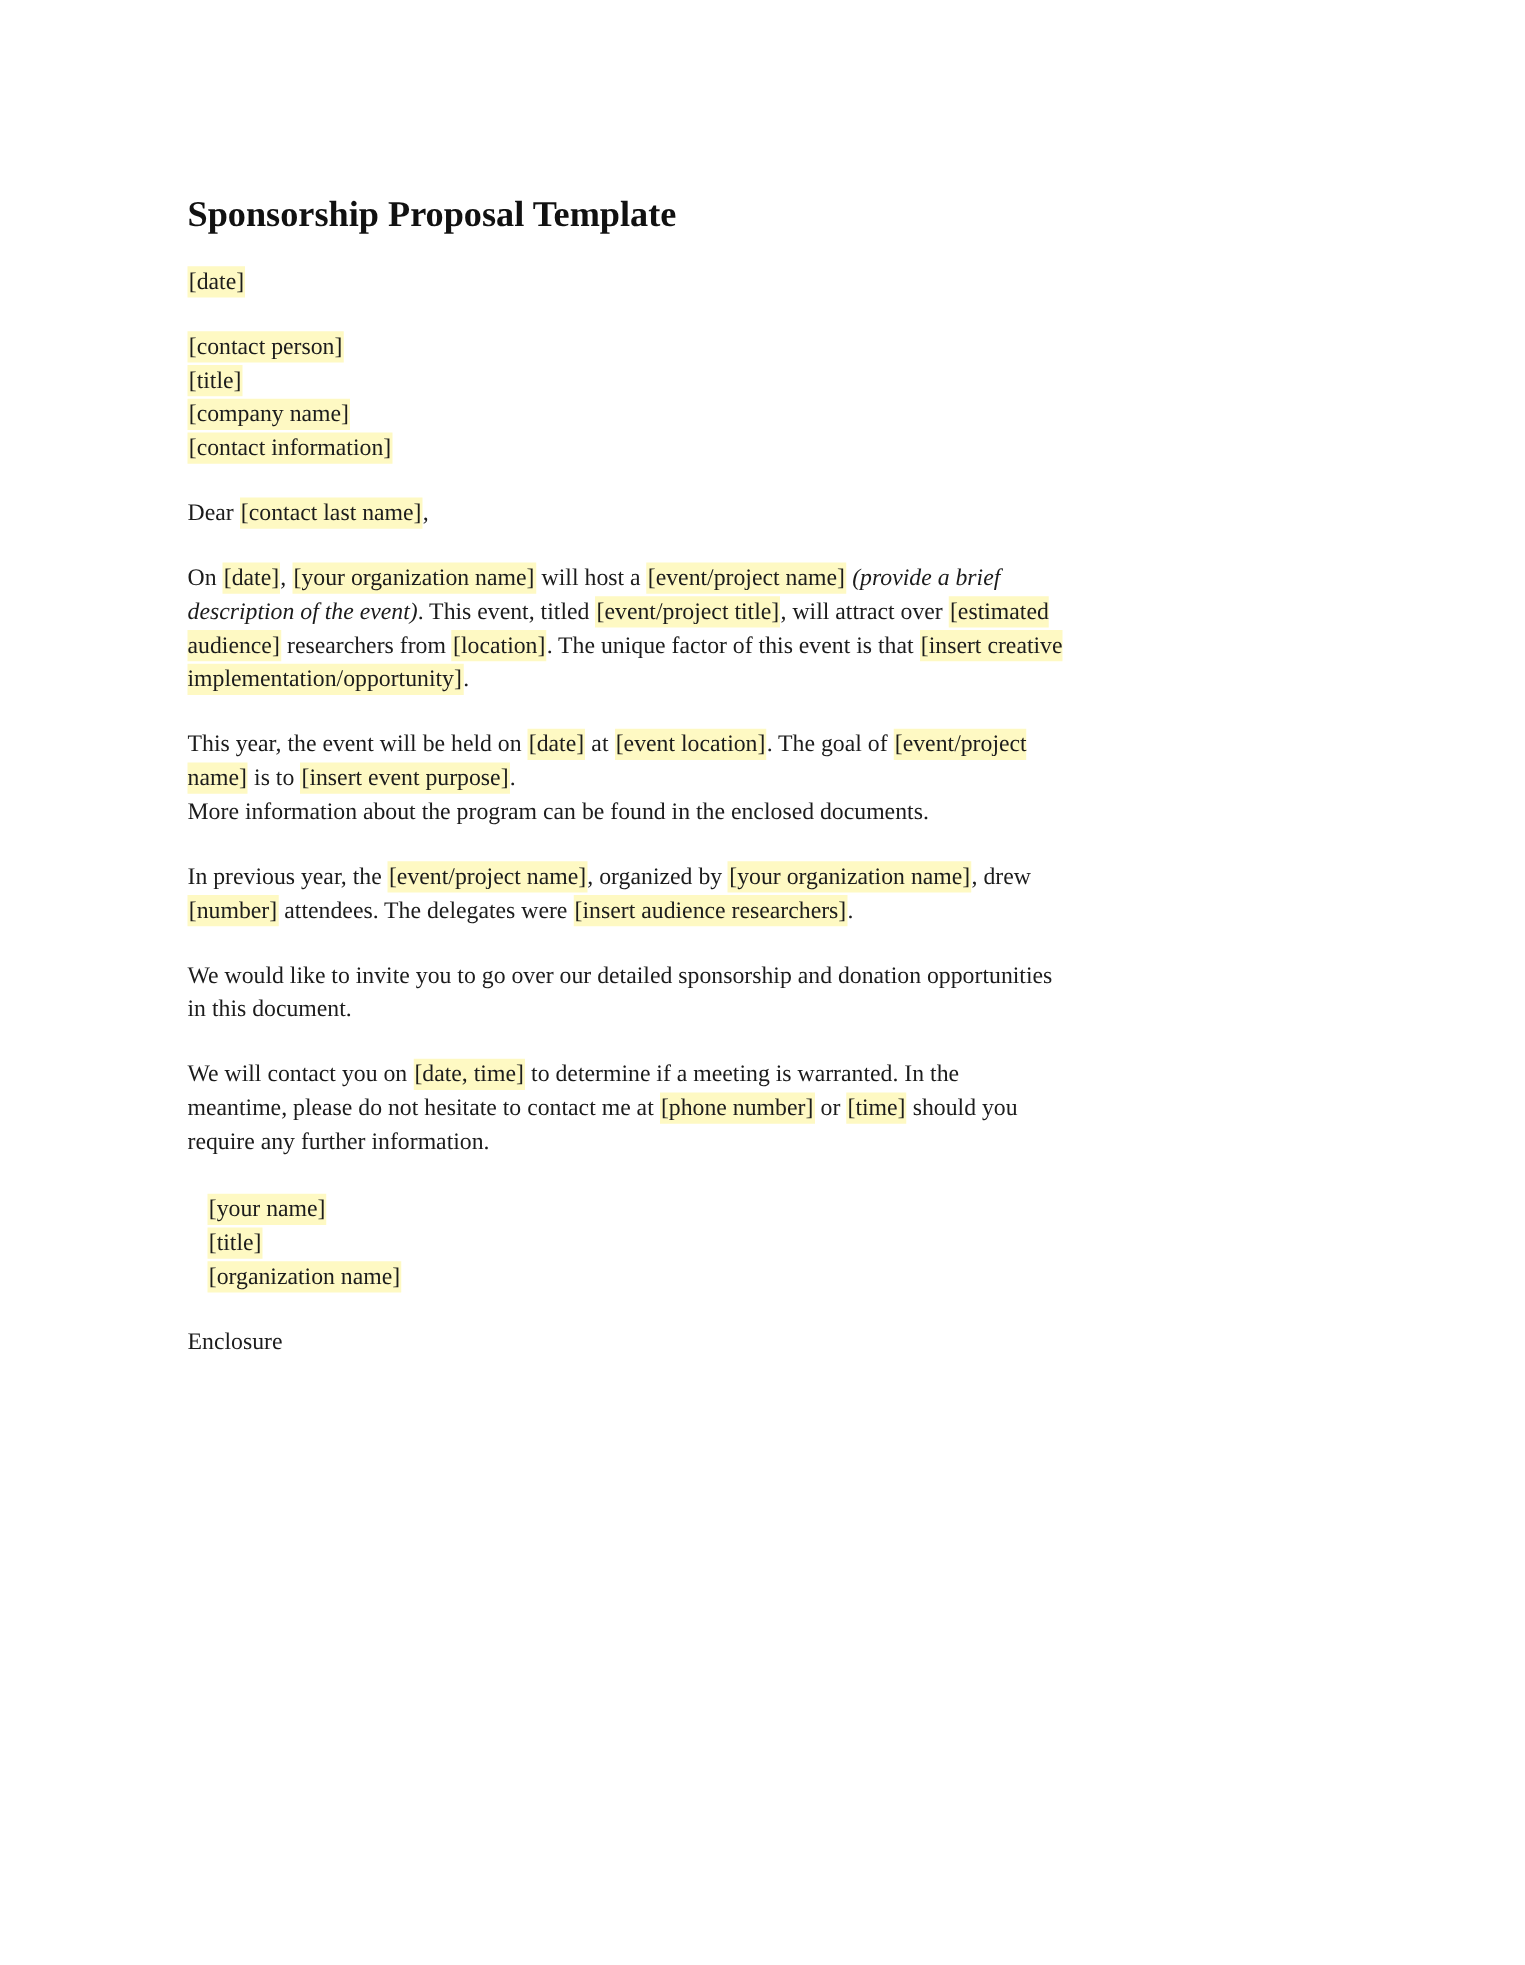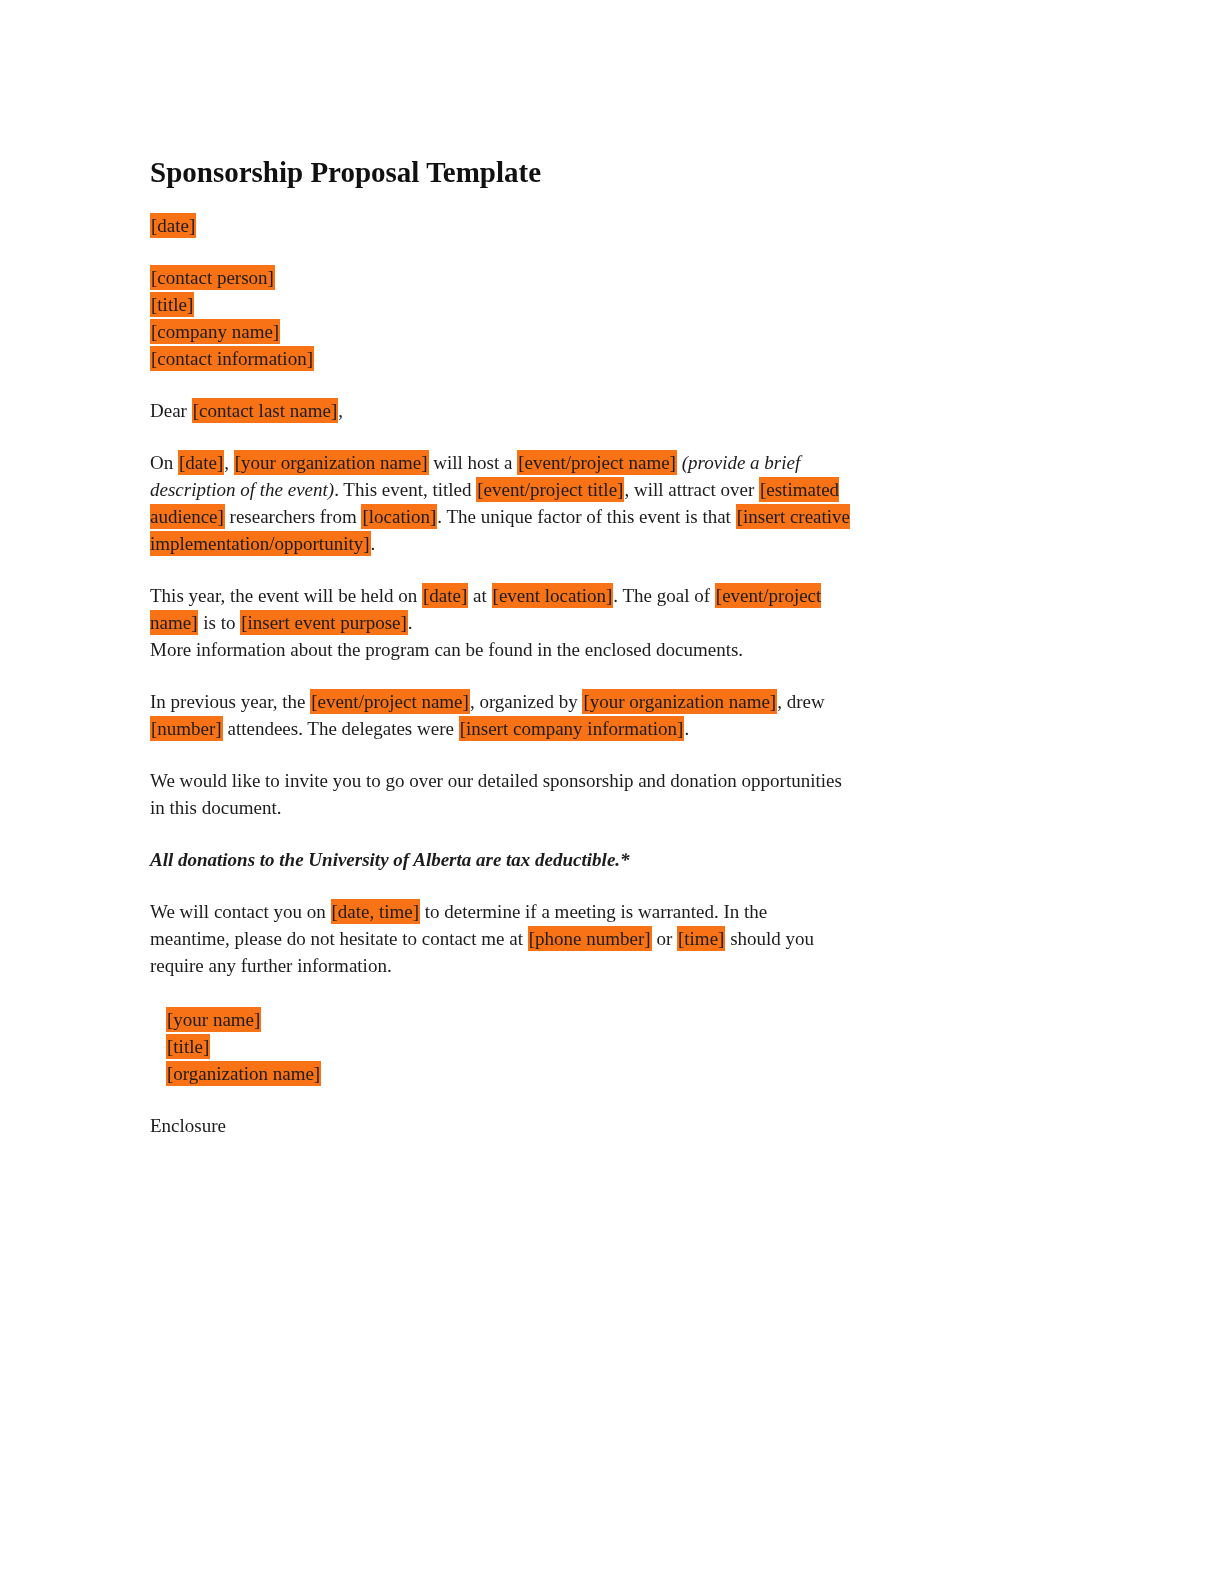--- a/index.html
+++ b/index.html
@@ -26,40 +26,39 @@
     color: #111111;
   }
   p.block {
     margin: 0 0 25px 0;
   }
   p.sig-gap {
     margin-top: 27px;
     margin-left: 16px;
   }
   .hl {
-    background: #f97316;
+    background: #fef9c3;
     padding: 2px 1px;
   }
   .it {
     font-style: italic;
   }
   .b {
     font-weight: bold;
   }
 </style>
 </head>
 <body>
 
 <div class="page">
   <h1 class="doc-title">Sponsorship Proposal Template</h1>
 
   <p class="block"><span class="hl">[date]</span></p>
   <p class="block"><span class="hl">[contact person]</span><br><span class="hl">[title]</span><br><span class="hl">[company name]</span><br><span class="hl">[contact information]</span></p>
   <p class="block"><span>Dear </span><span class="hl">[contact last name]</span><span>,</span></p>
   <p class="block"><span>On </span><span class="hl">[date]</span><span>, </span><span class="hl">[your organization name]</span><span> will host a </span><span class="hl">[event/project name]</span><span> </span><span class="it">(provide a brief description of the event)</span><span>. This event, titled </span><span class="hl">[event/project title]</span><span>, will attract over </span><span class="hl">[estimated audience]</span><span> researchers from </span><span class="hl">[location]</span><span>. The unique factor of this event is that </span><span class="hl">[insert creative implementation/opportunity]</span><span>.</span></p>
   <p class="block"><span>This year, the event will be held on </span><span class="hl">[date]</span><span> at </span><span class="hl">[event location]</span><span>. The goal of </span><span class="hl">[event/project name]</span><span> is to </span><span class="hl">[insert event purpose]</span><span>.</span><br><span>More information about the program can be found in the enclosed documents.</span></p>
-  <p class="block"><span>In previous year, the </span><span class="hl">[event/project name]</span><span>, organized by </span><span class="hl">[your organization name]</span><span>, drew </span><span class="hl">[number]</span><span> attendees. The delegates were </span><span class="hl">[insert company information]</span><span>.</span></p>
+  <p class="block"><span>In previous year, the </span><span class="hl">[event/project name]</span><span>, organized by </span><span class="hl">[your organization name]</span><span>, drew </span><span class="hl">[number]</span><span> attendees. The delegates were </span><span class="hl">[insert audience researchers]</span><span>.</span></p>
   <p class="block"><span>We would like to invite you to go over our detailed sponsorship and donation opportunities in this document.</span></p>
-  <p class="block"><span class="it b">All donations to the University of Alberta are tax deductible.*</span></p>
   <p class="block"><span>We will contact you on </span><span class="hl">[date, time]</span><span> to determine if a meeting is warranted. In the meantime, please do not hesitate to contact me at </span><span class="hl">[phone number]</span><span> or </span><span class="hl">[time]</span><span> should you require any further information.</span></p>
   <p class="block sig-gap"><span class="hl">[your name]</span><br><span class="hl">[title]</span><br><span class="hl">[organization name]</span></p>
   <p class="block"><span>Enclosure</span></p>
 </div>
 
 </body></html>

